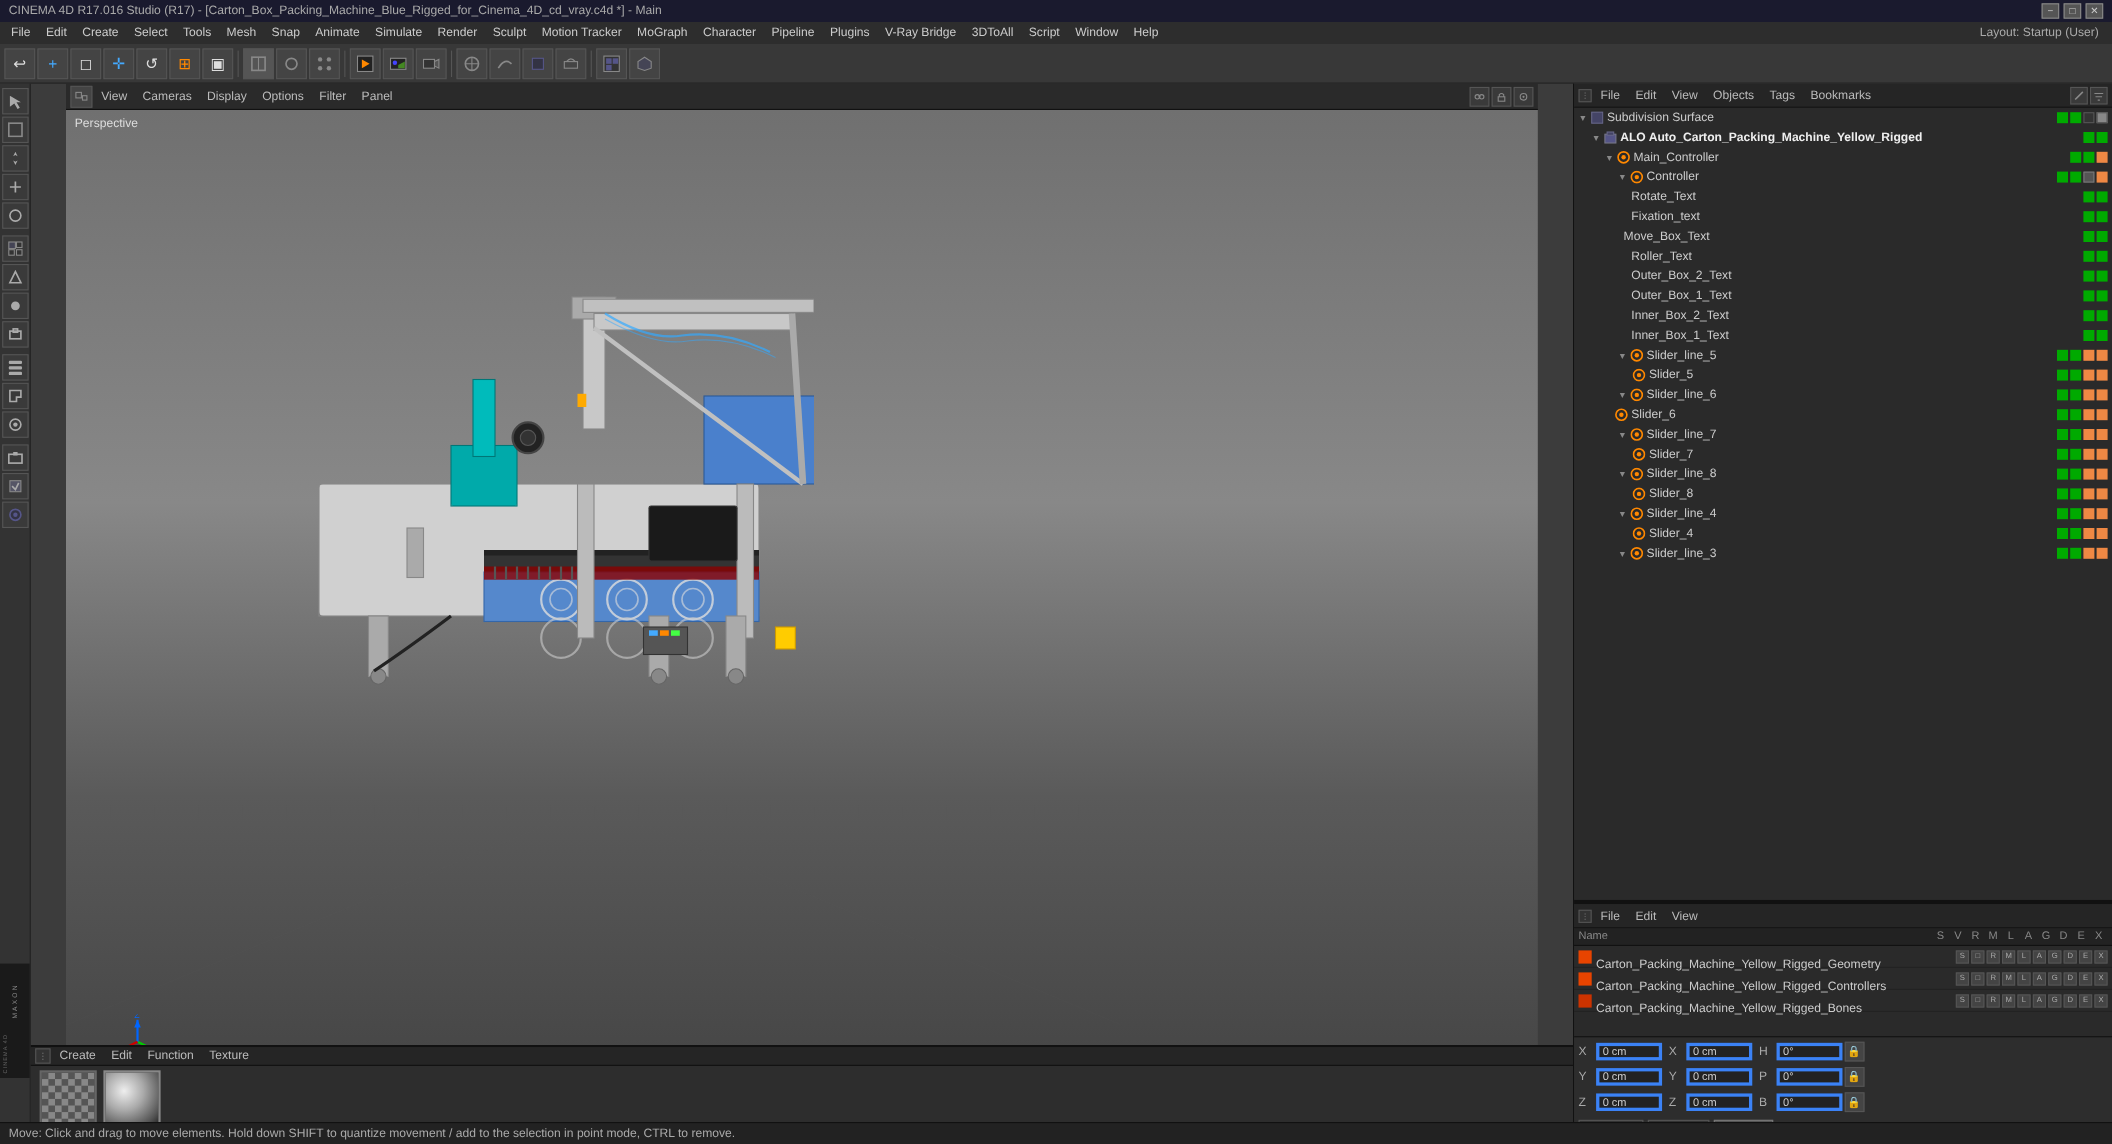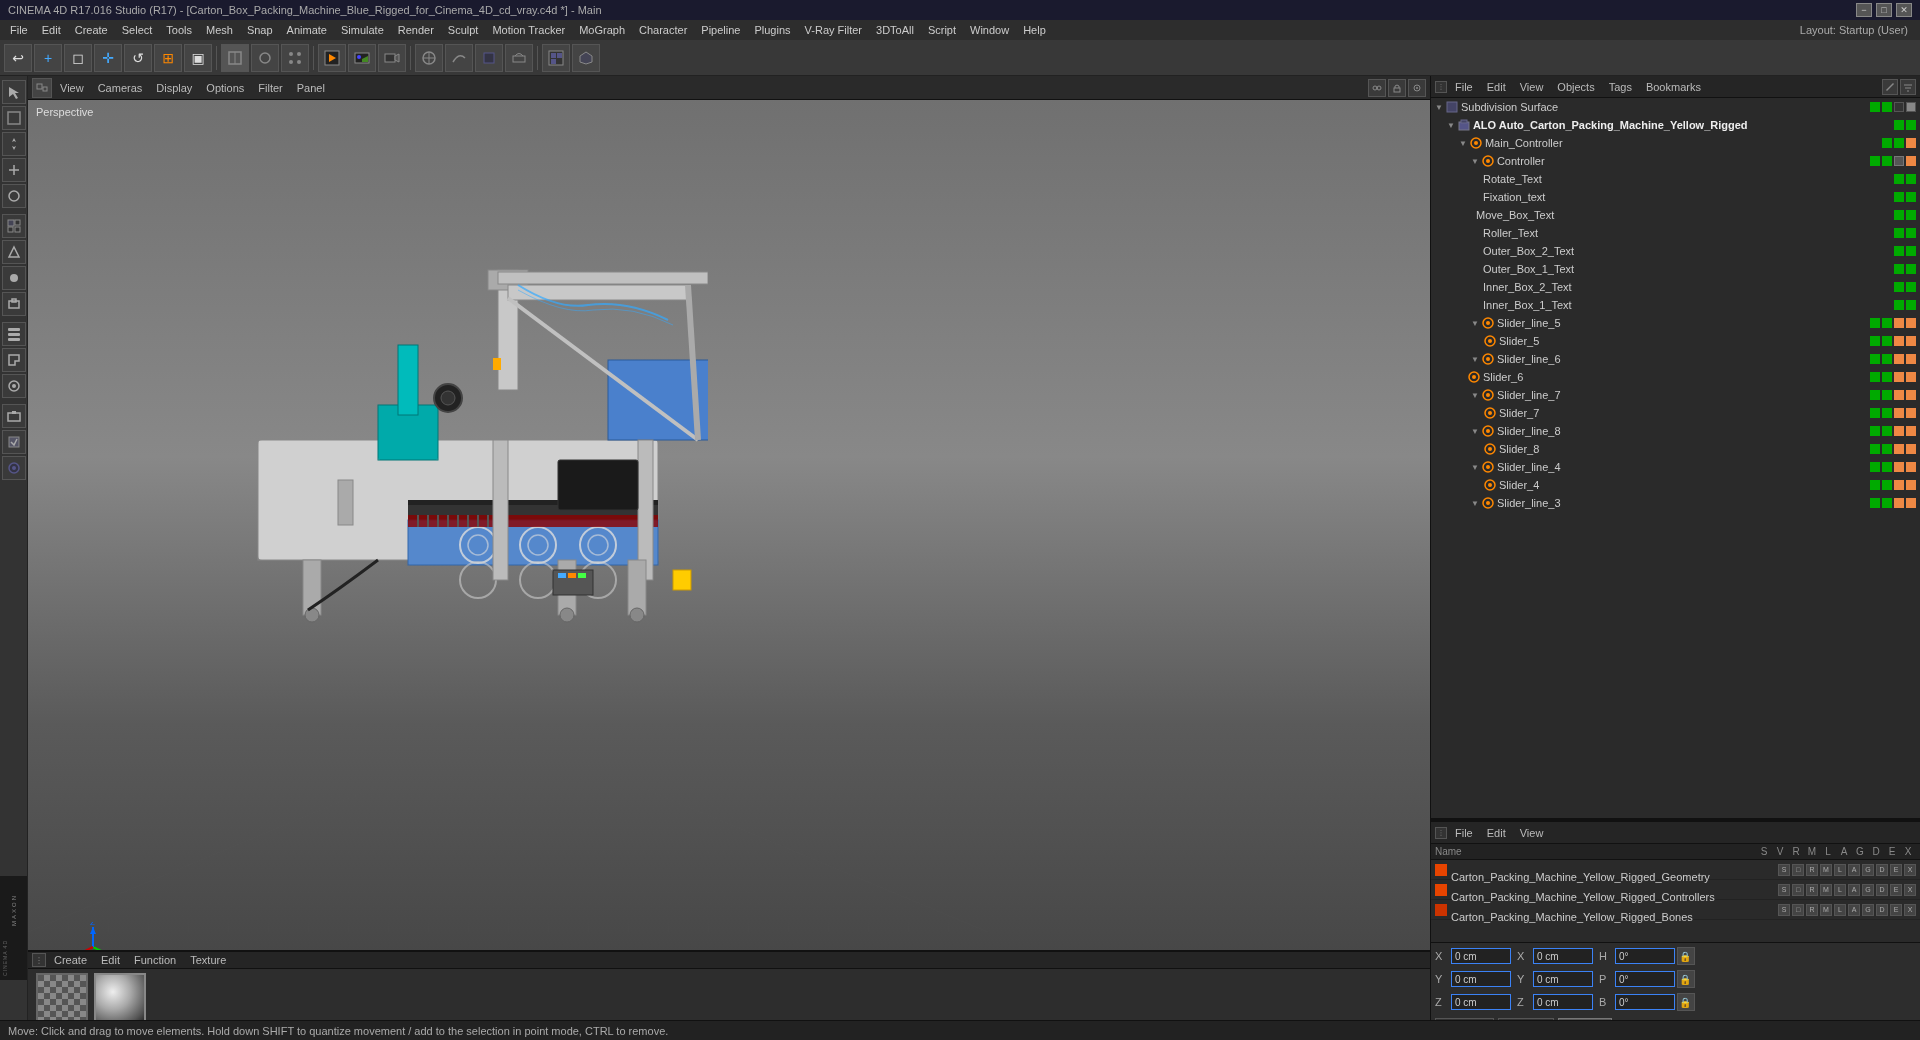--- a/index.html
+++ b/index.html
@@ -366,21 +366,21 @@
     }
     .coord-label {
       width: 14px;
       font-size: 11px;
       color: #aaa;
     }
     .coord-input {
       width: 60px;
       height: 16px;
       background: #222;
-      border: 1px solid #3b82f6;
+      border: 3px solid #3b82f6;
       color: #ccc;
       font-size: 10px;
       padding: 0 3px;
     }
     .coord-mid-label {
       width: 14px;
       font-size: 11px;
       color: #aaa;
       margin-left: 4px;
     }
@@ -467,21 +467,21 @@
   <span class="menu-item">Snap</span>
   <span class="menu-item">Animate</span>
   <span class="menu-item">Simulate</span>
   <span class="menu-item">Render</span>
   <span class="menu-item">Sculpt</span>
   <span class="menu-item">Motion Tracker</span>
   <span class="menu-item">MoGraph</span>
   <span class="menu-item">Character</span>
   <span class="menu-item">Pipeline</span>
   <span class="menu-item">Plugins</span>
-  <span class="menu-item">V-Ray Filter</span>
+  <span class="menu-item">V-Ray Bridge</span>
   <span class="menu-item">3DToAll</span>
   <span class="menu-item">Script</span>
   <span class="menu-item">Window</span>
   <span class="menu-item">Help</span>
   <span id="layout-label">Layout: Startup (User)</span>
 </div>
 
 <div id="toolbar">
 
   <div class="toolbar-btn">↩</div>
@@ -567,21 +567,21 @@
         <rect x="3" y="9" width="5" height="5" fill="#558"></rect>
       </svg>
   </div>
   <div class="toolbar-btn">
     <svg width="16" height="16" viewBox="0 0 16 16">
         <polygon points="8,2 14,6 14,12 8,14 2,12 2,6" fill="#445" stroke="#888"></polygon>
       </svg>
   </div>
 </div>
 
-<div style="display:flex; width:100%; height:calc(1040px - 76px); position:relative;">
+<div style="display:flex; width:100%; height:calc(1040px - 76px); position:relative;gap:32px;">
 
   <div id="left-sidebar">
     <div class="sidebar-icon">
       <svg width="14" height="14" viewBox="0 0 14 14">
           <polygon points="2,2 2,12 6,9 9,14 11,13 8,8 12,8" fill="#aaa"></polygon>
         </svg>
     </div>
     <div class="sidebar-icon">
       <svg width="14" height="14" viewBox="0 0 14 14">
           <rect x="1" y="1" width="12" height="12" fill="none" stroke="#888" stroke-width="1.5"></rect>

